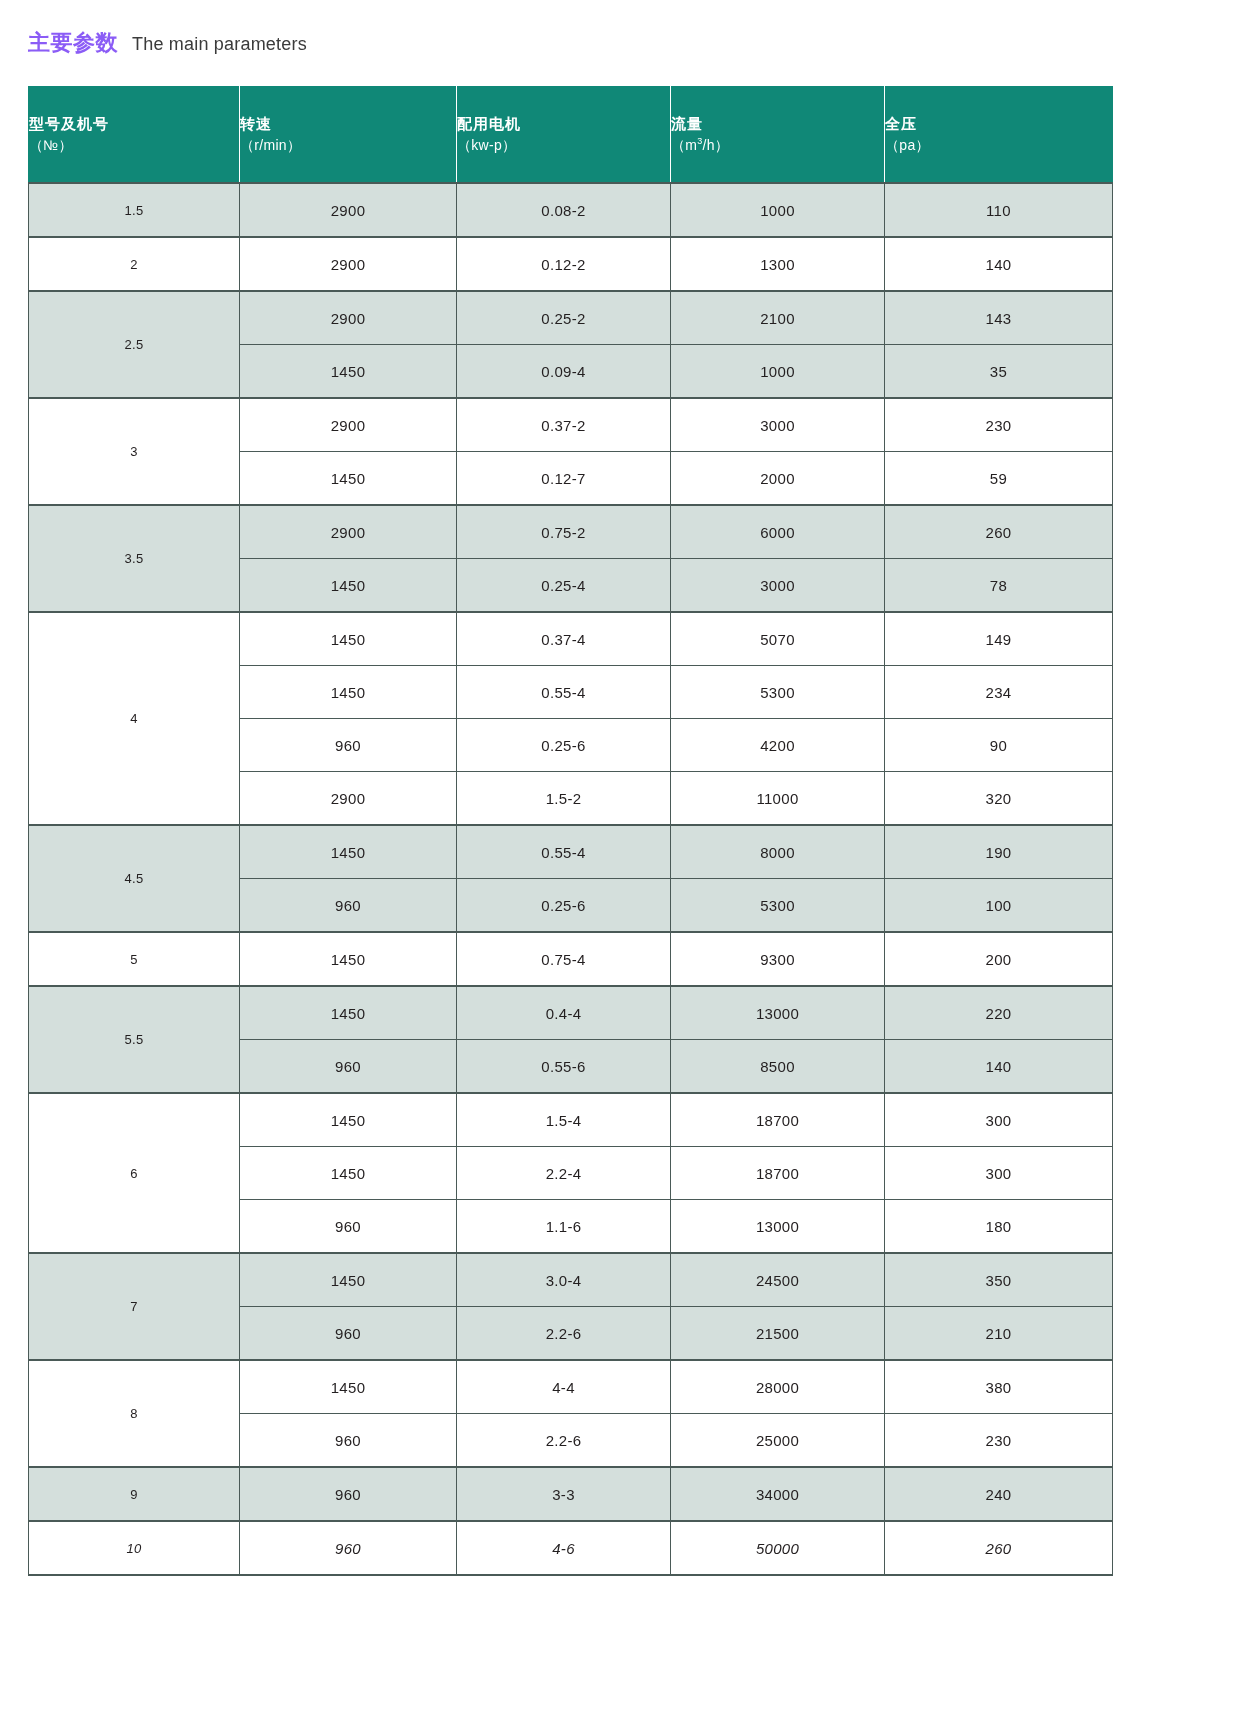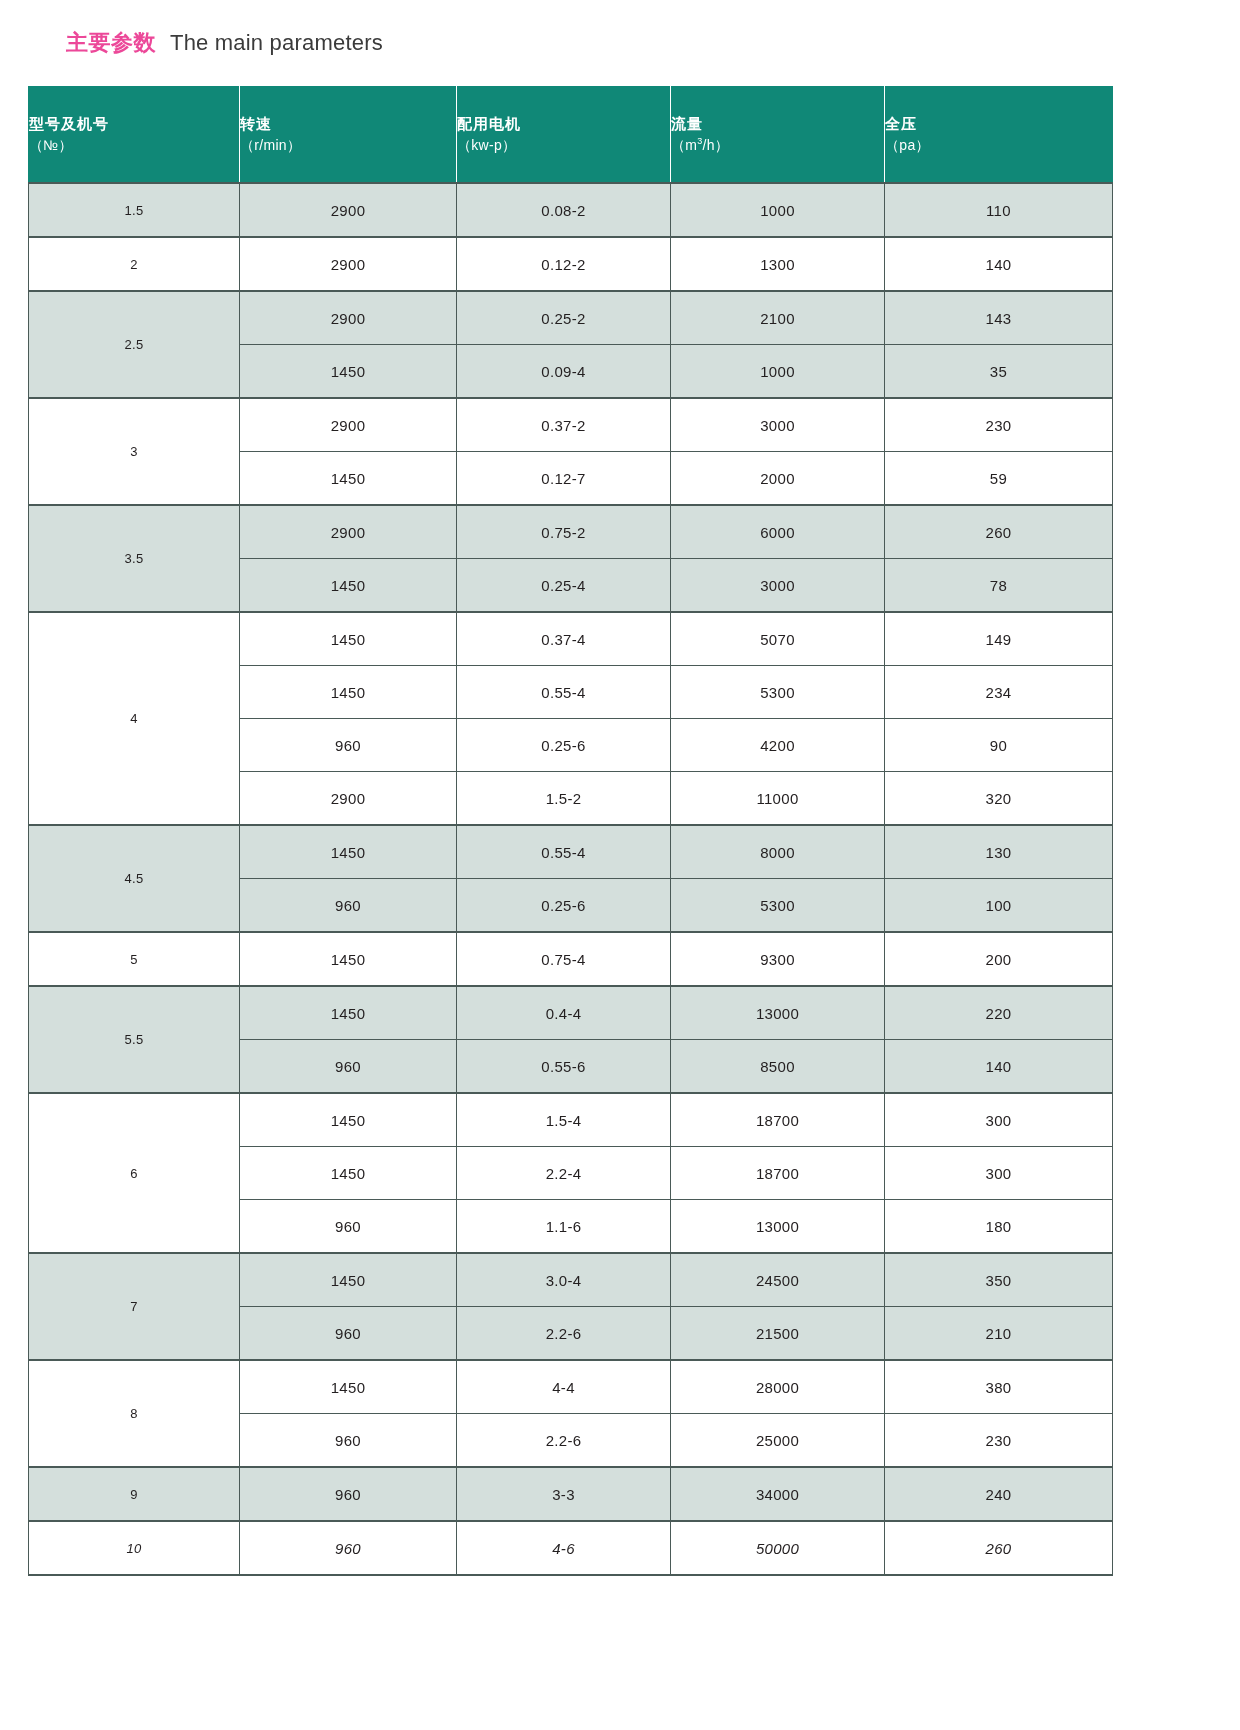--- a/index.html
+++ b/index.html
@@ -28,25 +28,24 @@
     top: 28px;
     display: flex;
     align-items: baseline;
     gap: 14px;
     white-space: nowrap;
   }
   .title-cn {
     font-size: 22px;
     font-weight: 700;
     letter-spacing: 0.5px;
-    color: #ec4899;
-    margin-left: 38px;
+    color: #8b5cf6;
   }
   .title-en {
-    font-size: 22px;
+    font-size: 18px;
     font-weight: 400;
     color: #3b3b3b;
     letter-spacing: 0.2px;
   }
 
   
   .table-wrap {
     position: absolute;
     left: 28px;
     top: 86px;
@@ -252,21 +251,21 @@
             <td>2900</td>
             <td>1.5-2</td>
             <td>11000</td>
             <td>320</td>
           </tr>
           <tr class="shaded group-start">
             <td class="model shaded-cell" rowspan="2">4.5</td>
             <td>1450</td>
             <td>0.55-4</td>
             <td>8000</td>
-            <td>130</td>
+            <td>190</td>
           </tr>
           <tr class="shaded">
             <td>960</td>
             <td>0.25-6</td>
             <td>5300</td>
             <td>100</td>
           </tr>
           <tr class="group-start">
             <td class="model" rowspan="1">5</td>
             <td>1450</td>

